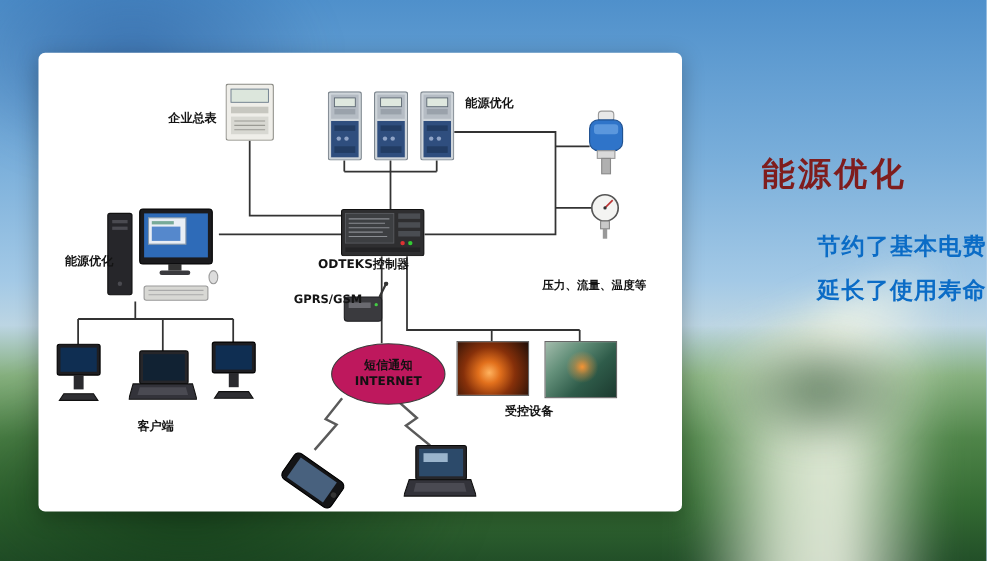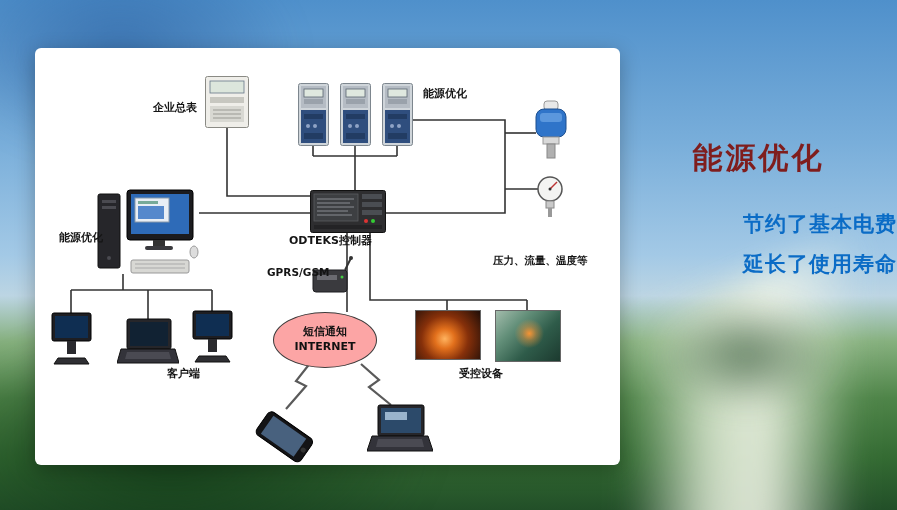--- a/index.html
+++ b/index.html
@@ -19,22 +19,22 @@
   .bg-corner { position:absolute; left:-60px; top:-60px; width:360px; height:220px;
         background:radial-gradient(ellipse,rgba(35,85,150,.55),transparent 70%); filter:blur(14px); }
 
   .panel { position:absolute; left:35px; top:48px; width:585px; height:417px;
            background:#ffffff; border-radius:6px; box-shadow:0 5px 20px rgba(0,0,0,.28); }
 
   .abs { position:absolute; }
   .lbl { position:absolute; font-size:11px; font-weight:bold; color:#141414; white-space:nowrap; line-height:1.1; }
   .lbl.small { font-size:10.5px; }
 
-  .ellipse { position:absolute; left:238px; top:264px; width:104px; height:56px;
-             border:1.5px solid #3c3c3c; border-radius:50%; background:#fca5a5;
+  .ellipse { position:absolute; left:266px; top:264px; width:104px; height:56px;
+             border:1.5px solid #3c3c3c; border-radius:50%; background:#be185d;
              display:flex; flex-direction:column; align-items:center; justify-content:center;
              font-size:11px; font-weight:bold; color:#111; line-height:1.35; }
 
   .furnace { position:absolute; left:380px; top:262px; width:66px; height:50px; border:1px solid #666;
              background:radial-gradient(circle at 45% 58%, #ffb35f 0%, #e2701c 22%, #86300a 52%, #1f0e08 100%); }
   .machine { position:absolute; left:460px; top:262px; width:66px; height:52px; border:1px solid #666;
              background:radial-gradient(circle at 52% 45%, rgba(255,150,50,.95) 0%, rgba(255,150,50,.4) 16%, transparent 34%),
                         linear-gradient(135deg,#a3bcac 0%,#64907a 30%,#2f5c4a 62%,#1c3a2f 100%); }
 
   .phone-wrap { position:absolute; left:236px; top:360px; transform:rotate(-55deg); }
@@ -228,20 +228,20 @@
 
     <div class="furnace"></div>
     <div class="machine"></div>
 
     <div class="lbl" style="left:118px;top:54px;">企业总表</div>
     <div class="lbl" style="left:388px;top:40px;">能源优化</div>
     <div class="lbl small" style="left:458px;top:171px;margin-top:36px;">压力、流量、温度等</div>
     <div class="lbl" style="left:224px;top:187px;margin-left:30px;">ODTEKS控制器</div>
     <div class="lbl small" style="left:232px;top:219px;">GPRS/GSM</div>
     <div class="lbl" style="left:24px;top:184px;">能源优化</div>
-    <div class="lbl" style="left:90px;top:320px;margin-left:42px;">客户端</div>
+    <div class="lbl" style="left:90px;top:334px;">客户端</div>
     <div class="lbl" style="left:424px;top:320px;">受控设备</div>
   </div>
 
   <div class="headline">能源优化</div>
   <div class="sub s1">节约了基本电费</div>
   <div class="sub s2">延长了使用寿命</div>
 </div>
 
 </body></html>

